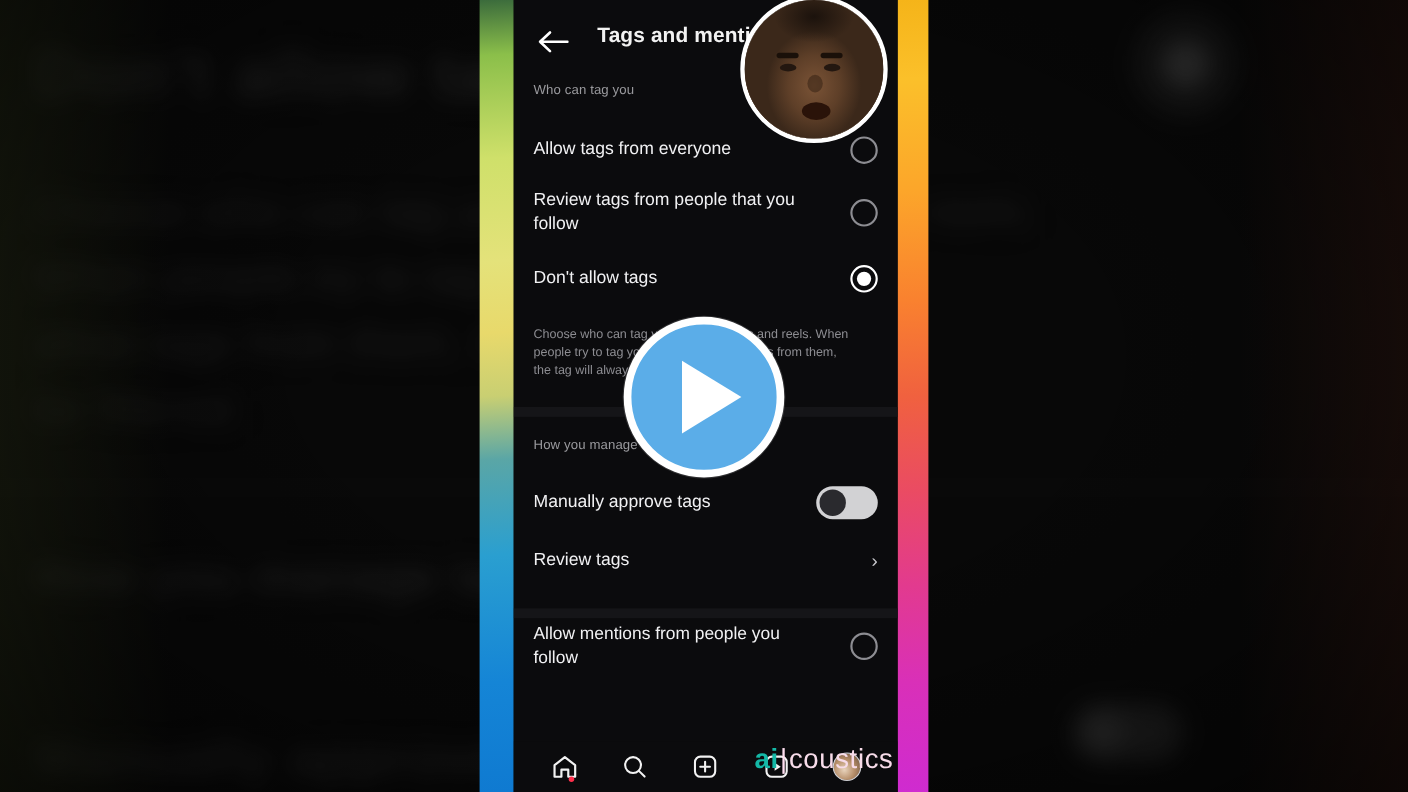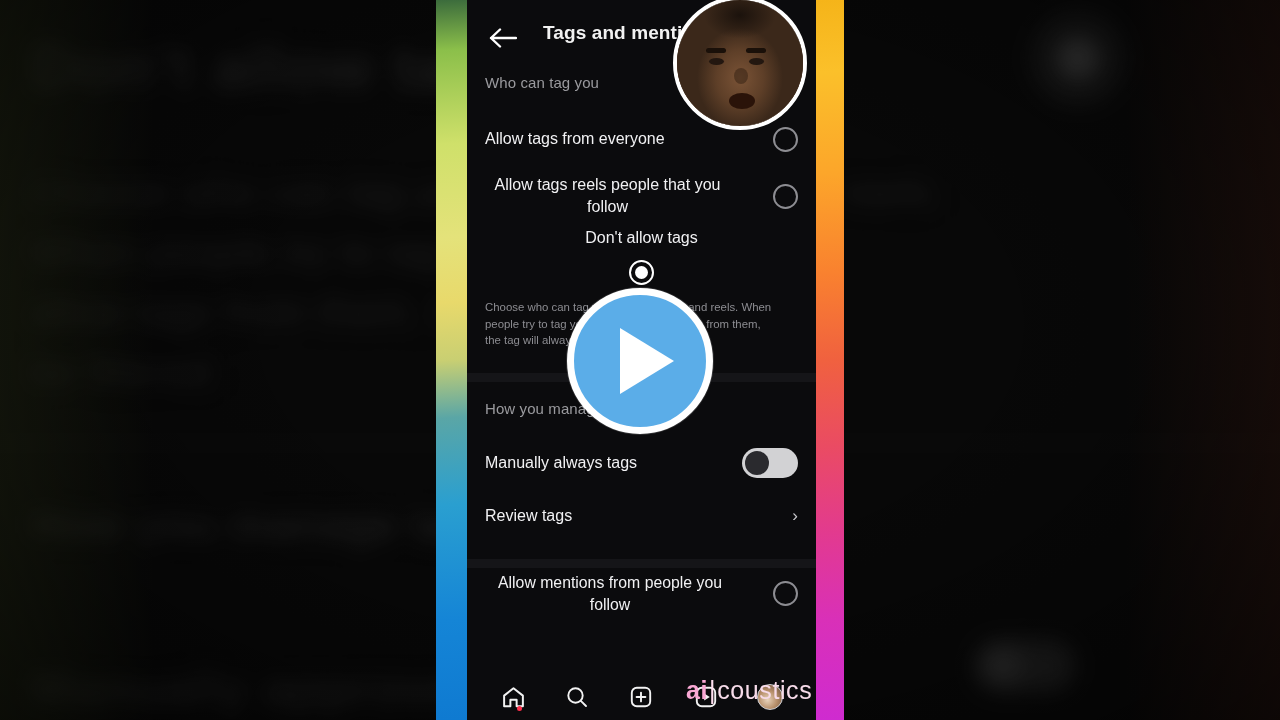--- a/index.html
+++ b/index.html
@@ -71,26 +71,26 @@
     display:flex; align-items:center; justify-content:center; cursor:pointer;
   }
   .back-arrow svg{ display:block; }
   .screen-title{
     position:absolute; left:76px; top:22px;
     font-size:19px; font-weight:700; color:#f2f2f2; letter-spacing:.1px;
     white-space:nowrap;
   }
 
   .section-label{
-    font-size:15px; color:#9a9a9e; padding:0 18px; letter-spacing:.1px;
+    font-size:12px; color:#9a9a9e; padding:0 18px; letter-spacing:.1px;
   }
 
   .opt-row{
     display:flex; align-items:center; justify-content:space-between;
-    padding:0 18px; min-height:52px; cursor:pointer;text-align:center;
+    padding:0 18px; min-height:52px; cursor:pointer;
   }
   .opt-label{ font-size:16px; color:#f1f1f3; line-height:1.35; max-width:245px; }
   .opt-label.small{ font-size:15.8px; }
 
   .radio{
     width:25px; height:25px; border-radius:50%;
     border:2px solid #8d8d92; flex:0 0 25px;
     display:flex; align-items:center; justify-content:center;
   }
   .radio.on{ border-color:#ffffff; border-width:2px; }
@@ -169,21 +169,21 @@
     border:1.5px solid #cfcfd3;
   }
 
   
   .watermark{
     position:absolute; left:686px; top:678px;
     font-size:25px; letter-spacing:.6px; line-height:1;
     white-space:nowrap; pointer-events:none;
     font-weight:400;
   }
-  .watermark .ai{ color:#f9a8d4; font-weight:700; }
+  .watermark .ai{ color:#14b8a6; font-weight:700; }
   .watermark .bar{ color:#ffdff0; font-weight:300; margin:0 1px; }
   .watermark .rest{ color:#f7dbe9;text-align:center; }
 </style>
 </head>
 <body>
 
 <div id="stage">
 
   <div class="bg-wrap">
     <div class="bg-inner">
@@ -220,37 +220,37 @@
     </div>
 
     <div class="section-label" style="margin-bottom:22px;">Who can tag you</div>
 
     <div class="opt-row">
       <div class="opt-label">Allow tags from everyone</div>
       <div class="radio"></div>
     </div>
 
     <div class="opt-row" style="min-height:62px;">
-      <div class="opt-label">Allow tags reels people that you follow</div>
+      <div class="opt-label">Review tags from people that you follow</div>
       <div class="radio"></div>
     </div>
 
-    <div class="opt-row" style="min-height:58px;flex-direction:column;">
+    <div class="opt-row" style="min-height:58px;">
       <div class="opt-label">Don't allow tags</div>
       <div class="radio on"></div>
     </div>
 
     <div class="desc" style="margin-top:14px;">Choose who can tag you in their photos and reels. When people try to tag you, if you don't allow tags from them, the tag will always be filtered.</div>
 
     <div class="divider" style="margin-top:24px;"></div>
 
     <div class="section-label" style="margin-top:18px; margin-bottom:20px;">How you manage tags</div>
 
     <div class="opt-row">
-      <div class="opt-label" style="font-weight:400;">Manually always tags</div>
+      <div class="opt-label" style="font-weight:400;">Manually approve tags</div>
       <div class="toggle">
           <i></i>
         </div>
     </div>
 
     <div class="opt-row" style="min-height:54px;">
       <div class="opt-label">Review tags</div>
       <div class="chev">›</div>
     </div>
 

